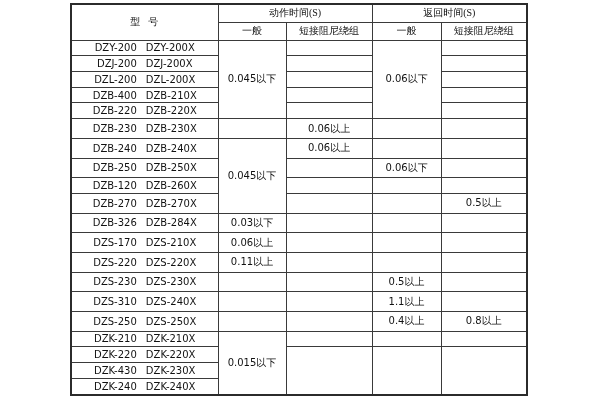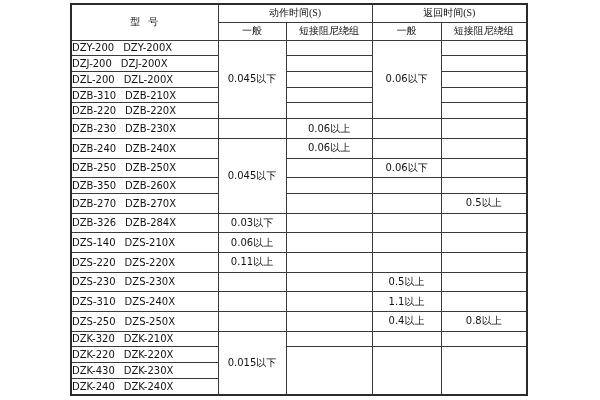--- a/index.html
+++ b/index.html
@@ -30,20 +30,21 @@
     text-align: center;
     vertical-align: middle;
     padding: 0;
     overflow: hidden;
     white-space: nowrap;
   }
   .spec thead th { height: 18px; font-family: Liberation Serif, serif; }
   .spec th.model-head { white-space: pre; letter-spacing: 1px; }
   .m-pair {
     display: flex;
+    justify-content: center;
     align-items: center;
     gap: 9px;
   }
 </style>
 </head>
 <body>
 
 <div class="canvas">
   <table class="spec">
     <colgroup>
@@ -95,21 +96,21 @@
               <span>DZL-200</span>
               <span>DZL-200X</span>
             </div>
           </td>
         <td></td>
         <td></td>
       </tr>
       <tr>
         <td>
             <div class="m-pair">
-              <span>DZB-310</span>
+              <span>DZB-400</span>
               <span>DZB-210X</span>
             </div>
           </td>
         <td></td>
         <td></td>
       </tr>
       <tr>
         <td>
             <div class="m-pair">
               <span>DZB-220</span>
@@ -150,21 +151,21 @@
               <span>DZB-250X</span>
             </div>
           </td>
         <td></td>
         <td>0.06以下</td>
         <td></td>
       </tr>
       <tr>
         <td>
             <div class="m-pair">
-              <span>DZB-350</span>
+              <span>DZB-120</span>
               <span>DZB-260X</span>
             </div>
           </td>
         <td></td>
         <td></td>
         <td></td>
       </tr>
       <tr>
         <td>
             <div class="m-pair">
@@ -184,21 +185,21 @@
             </div>
           </td>
         <td>0.03以下</td>
         <td></td>
         <td></td>
         <td></td>
       </tr>
       <tr>
         <td>
             <div class="m-pair">
-              <span>DZS-140</span>
+              <span>DZS-170</span>
               <span>DZS-210X</span>
             </div>
           </td>
         <td>0.06以上</td>
         <td></td>
         <td></td>
         <td></td>
       </tr>
       <tr>
         <td>
@@ -244,21 +245,21 @@
             </div>
           </td>
         <td></td>
         <td></td>
         <td>0.4以上</td>
         <td>0.8以上</td>
       </tr>
       <tr>
         <td>
             <div class="m-pair">
-              <span>DZK-320</span>
+              <span>DZK-210</span>
               <span>DZK-210X</span>
             </div>
           </td>
         <td rowspan="4">0.015以下</td>
         <td></td>
         <td></td>
         <td></td>
       </tr>
       <tr>
         <td>

